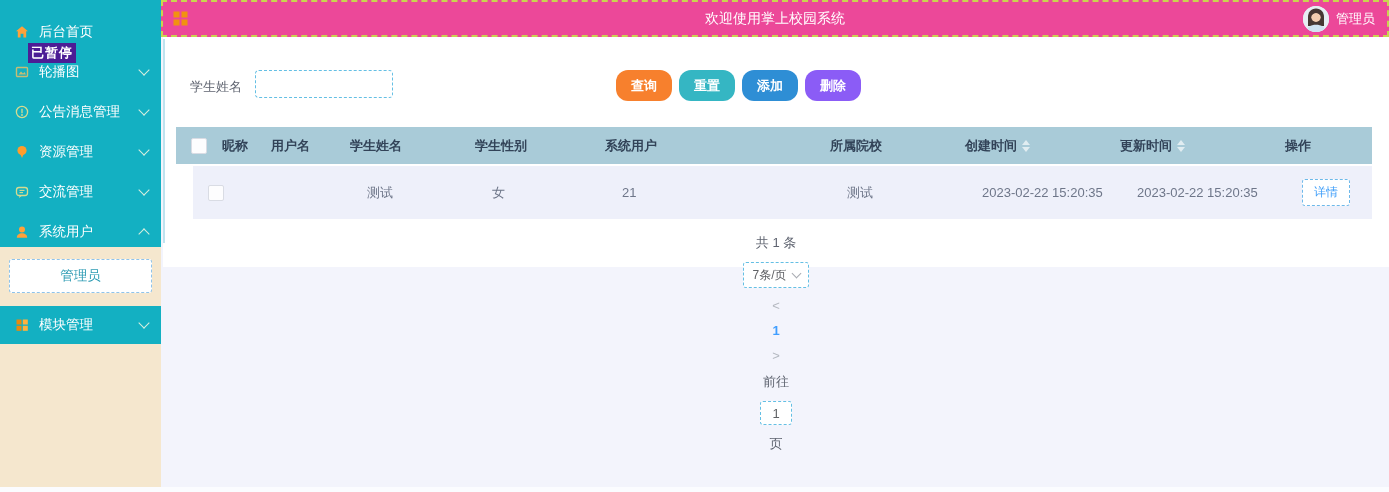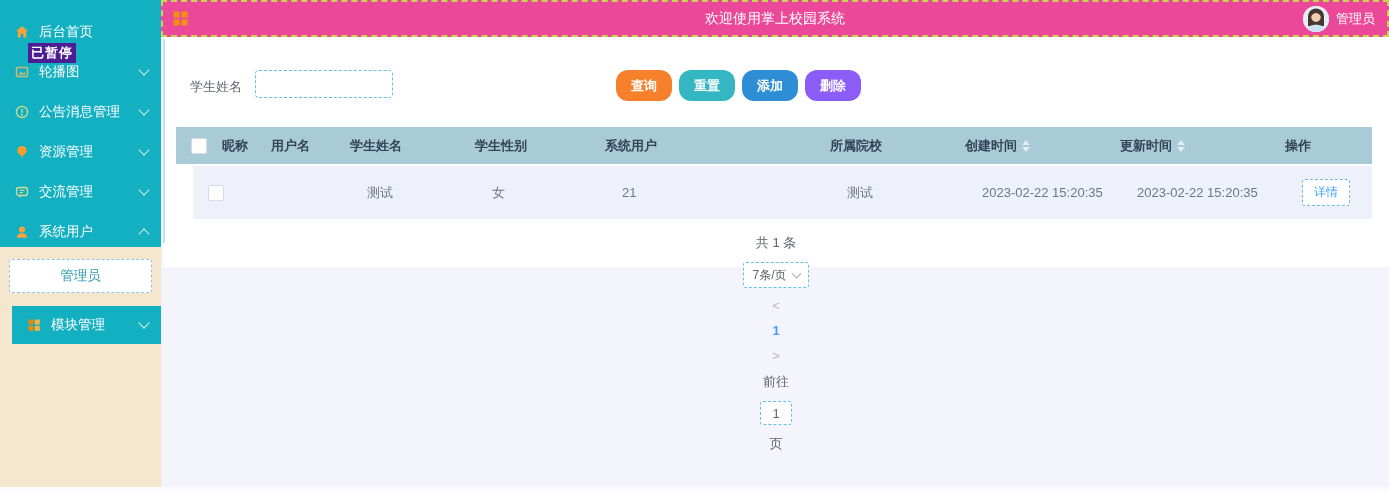--- a/index.html
+++ b/index.html
@@ -14,21 +14,21 @@
   .menu-item{height:40px;display:flex;align-items:center;padding:0 13px 0 14px;color:#fff;font-size:13.5px;gap:9px;cursor:pointer;}
   .menu-item .mi-label{flex:1;white-space:nowrap;}
   .icon16{width:16px;height:16px;display:inline-flex;flex:0 0 16px;}
   .chev{width:7px;height:7px;border-right:1.6px solid #d8efdf;border-bottom:1.6px solid #d8efdf;flex:0 0 7px;}
   .chev.down{transform:rotate(45deg);margin-top:-4px;}
   .chev.up{transform:rotate(-135deg);margin-top:4px;}
   .tooltip-paused{position:absolute;left:28px;top:43px;background:#4c1d95;color:#fff;font-size:13px;font-weight:bold;padding:1px 3px;letter-spacing:1px;z-index:6;}
   .submenu{padding-top:5px;}
   .submenu-box{margin:7px 9px 13px 9px;height:32px;background:#fff;border:1px dashed #8fc3ea;border-radius:3px;
     display:flex;align-items:center;justify-content:center;color:#2f9cb4;font-size:13.5px;position:relative;cursor:pointer;}
-  .menu-item.standalone{background:#13b0c2;height:38px;margin-top:4px;margin-left:12px;}
+  .menu-item.standalone{background:#13b0c2;height:38px;margin-top:4px;}
   .cursor-glyph{position:absolute;left:92px;top:12px;width:14px;height:18px;}
   
   .topbar{position:absolute;left:161px;top:0;width:1228px;height:37px;background:#ec4899;
     border:2px dashed #c9d44f;box-sizing:border-box;display:flex;align-items:center;}
   .hgrid{margin-left:10px;display:inline-flex;z-index:2;}
   .topbar-title{position:absolute;left:0;right:0;text-align:center;color:#fff;font-size:14px;}
   .topbar-user{margin-left:auto;display:flex;align-items:center;gap:7px;margin-right:12px;z-index:2;color:#fff;font-size:13px;cursor:pointer;}
   .avatar{width:26px;height:26px;border-radius:50%;overflow:hidden;background:#e7edf3;flex:0 0 26px;}
   
   .main{position:absolute;left:163px;top:37px;width:1226px;height:230px;background:#fff;}

